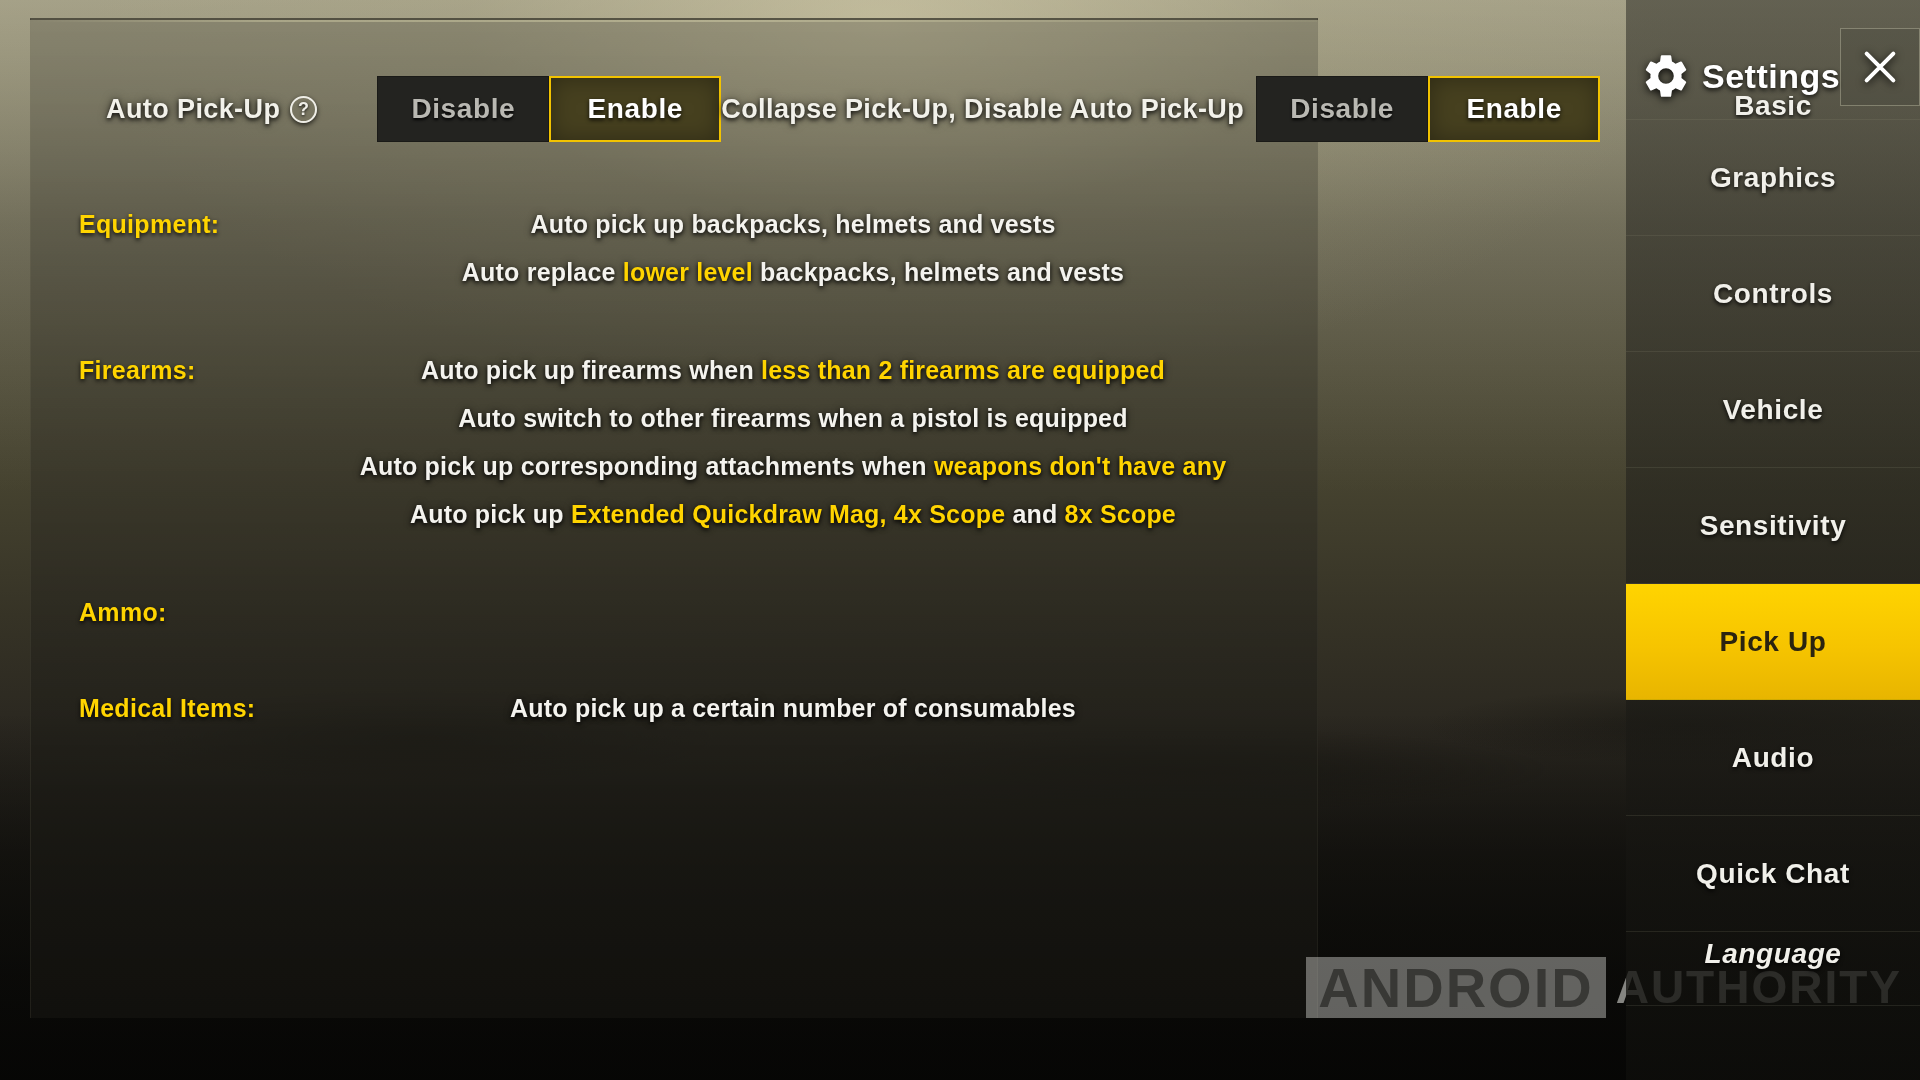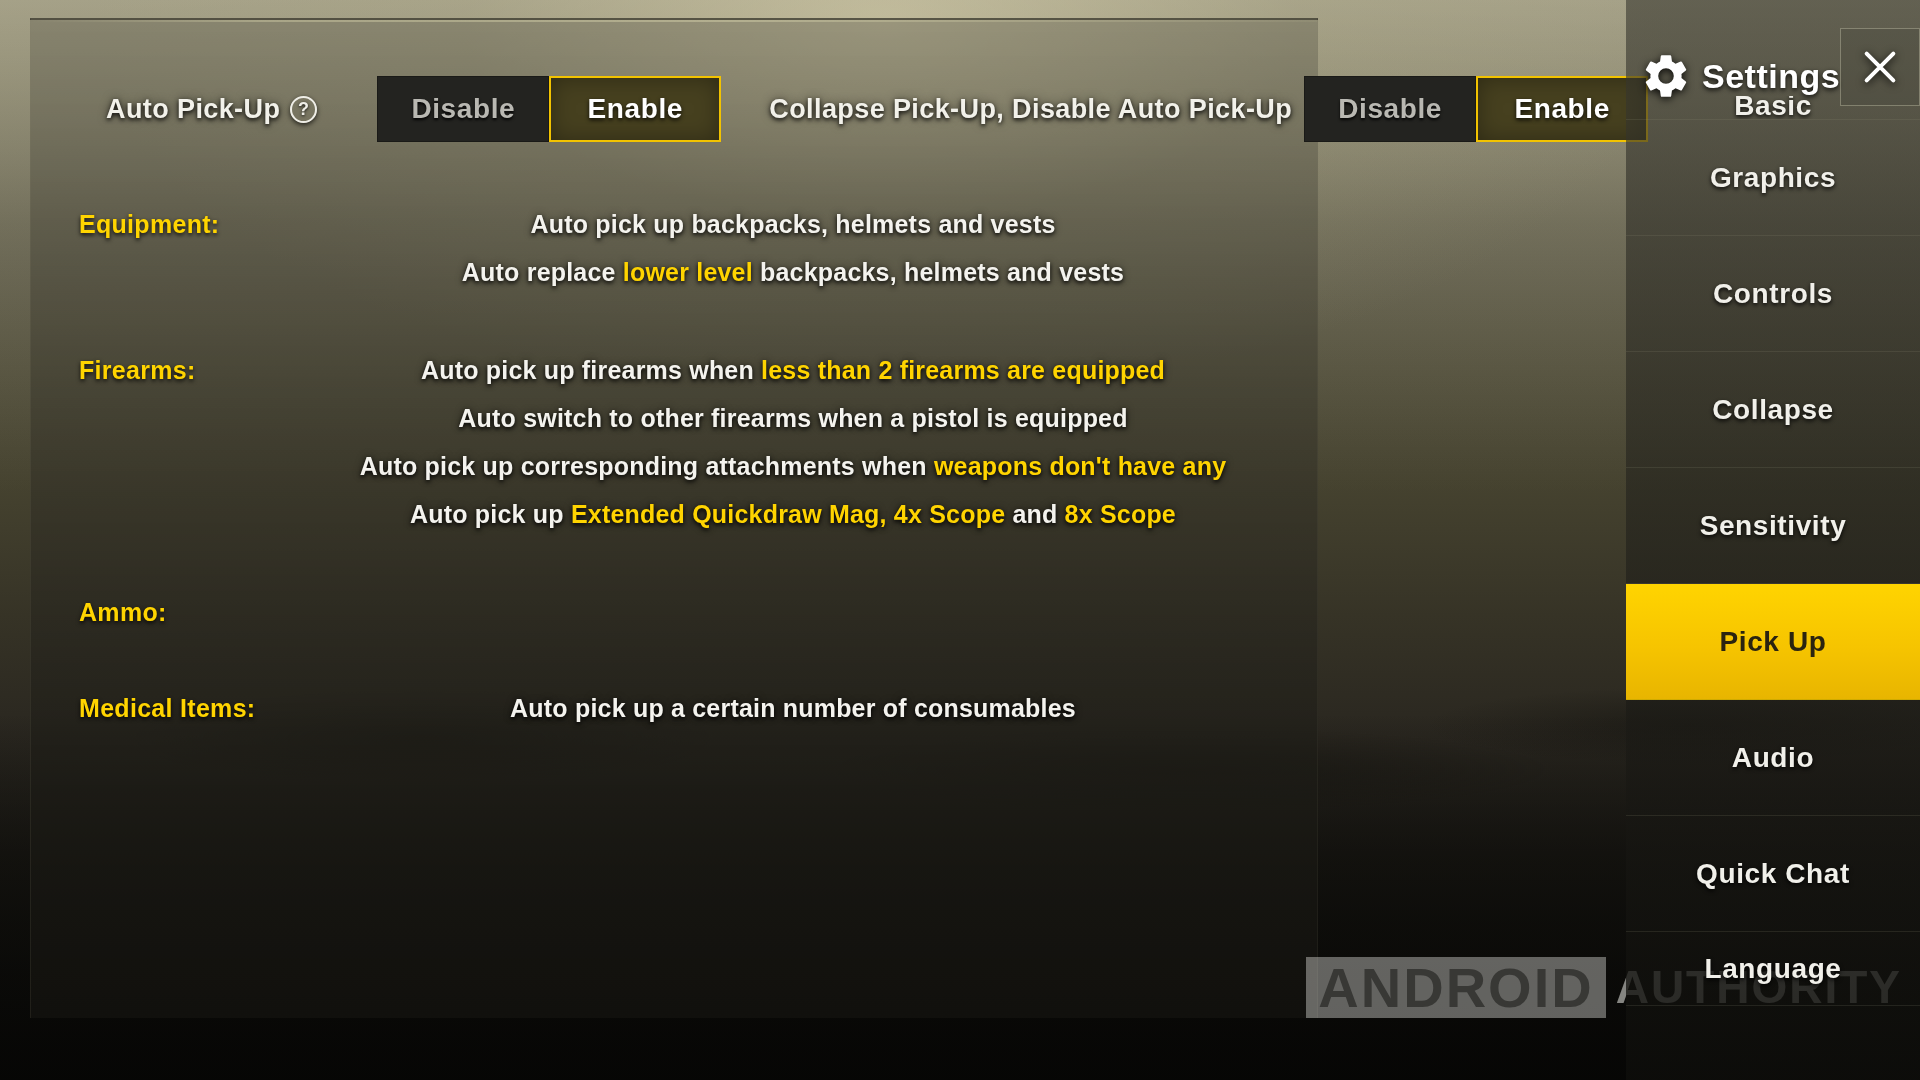--- a/index.html
+++ b/index.html
@@ -318,22 +318,23 @@
 
   .sb-item.active {
     background: linear-gradient(180deg, #ffd400 0%, #f6c400 55%, #e8b500 100%);
     color: #2b2410;
     text-shadow: none;
     border-bottom: 1px solid rgba(120,95,0,0.35);
   }
 
   .sb-item.partial-bottom {
     height: 74px;
-    align-items: center;
+    align-items: flex-start;
     overflow: hidden;
+    font-style: italic;
   }
   .sb-item.partial-bottom span { line-height: 1.55; }
 </style>
 </head>
 <body>
 
 <div id="app">
 
   <div class="bg-scene">
     <div class="bg-haze"></div>
@@ -346,21 +347,21 @@
 
     <div class="toggle-row" id="toggle-row">
         <div class="row-label" style="margin-left: 75px; margin-right: 60px;">
           <span>Auto Pick-Up</span>
           <span class="help-icon">?</span>
         </div>
         <div class="seg-group">
           <div class="seg-btn off">Disable</div>
           <div class="seg-btn on">Enable</div>
         </div>
-        <div class="row-label" style="margin-left: 48px; margin-right: 12px;">
+        <div class="row-label" style="margin-right: 12px;">
           <span>Collapse Pick-Up, Disable Auto Pick-Up</span>
         </div>
         <div class="seg-group">
           <div class="seg-btn off">Disable</div>
           <div class="seg-btn on">Enable</div>
         </div>
       </div>
 
     <div class="desc-area" id="desc-area">
         <div class="desc-group">
@@ -418,21 +419,21 @@
         <div class="sb-item partial-top">
           <span>Basic</span>
         </div>
         <div class="sb-item">
           <span>Graphics</span>
         </div>
         <div class="sb-item">
           <span>Controls</span>
         </div>
         <div class="sb-item">
-          <span>Collapse</span>
+          <span>Vehicle</span>
         </div>
         <div class="sb-item">
           <span>Sensitivity</span>
         </div>
         <div class="sb-item active">
           <span>Pick Up</span>
         </div>
         <div class="sb-item">
           <span>Audio</span>
         </div>

